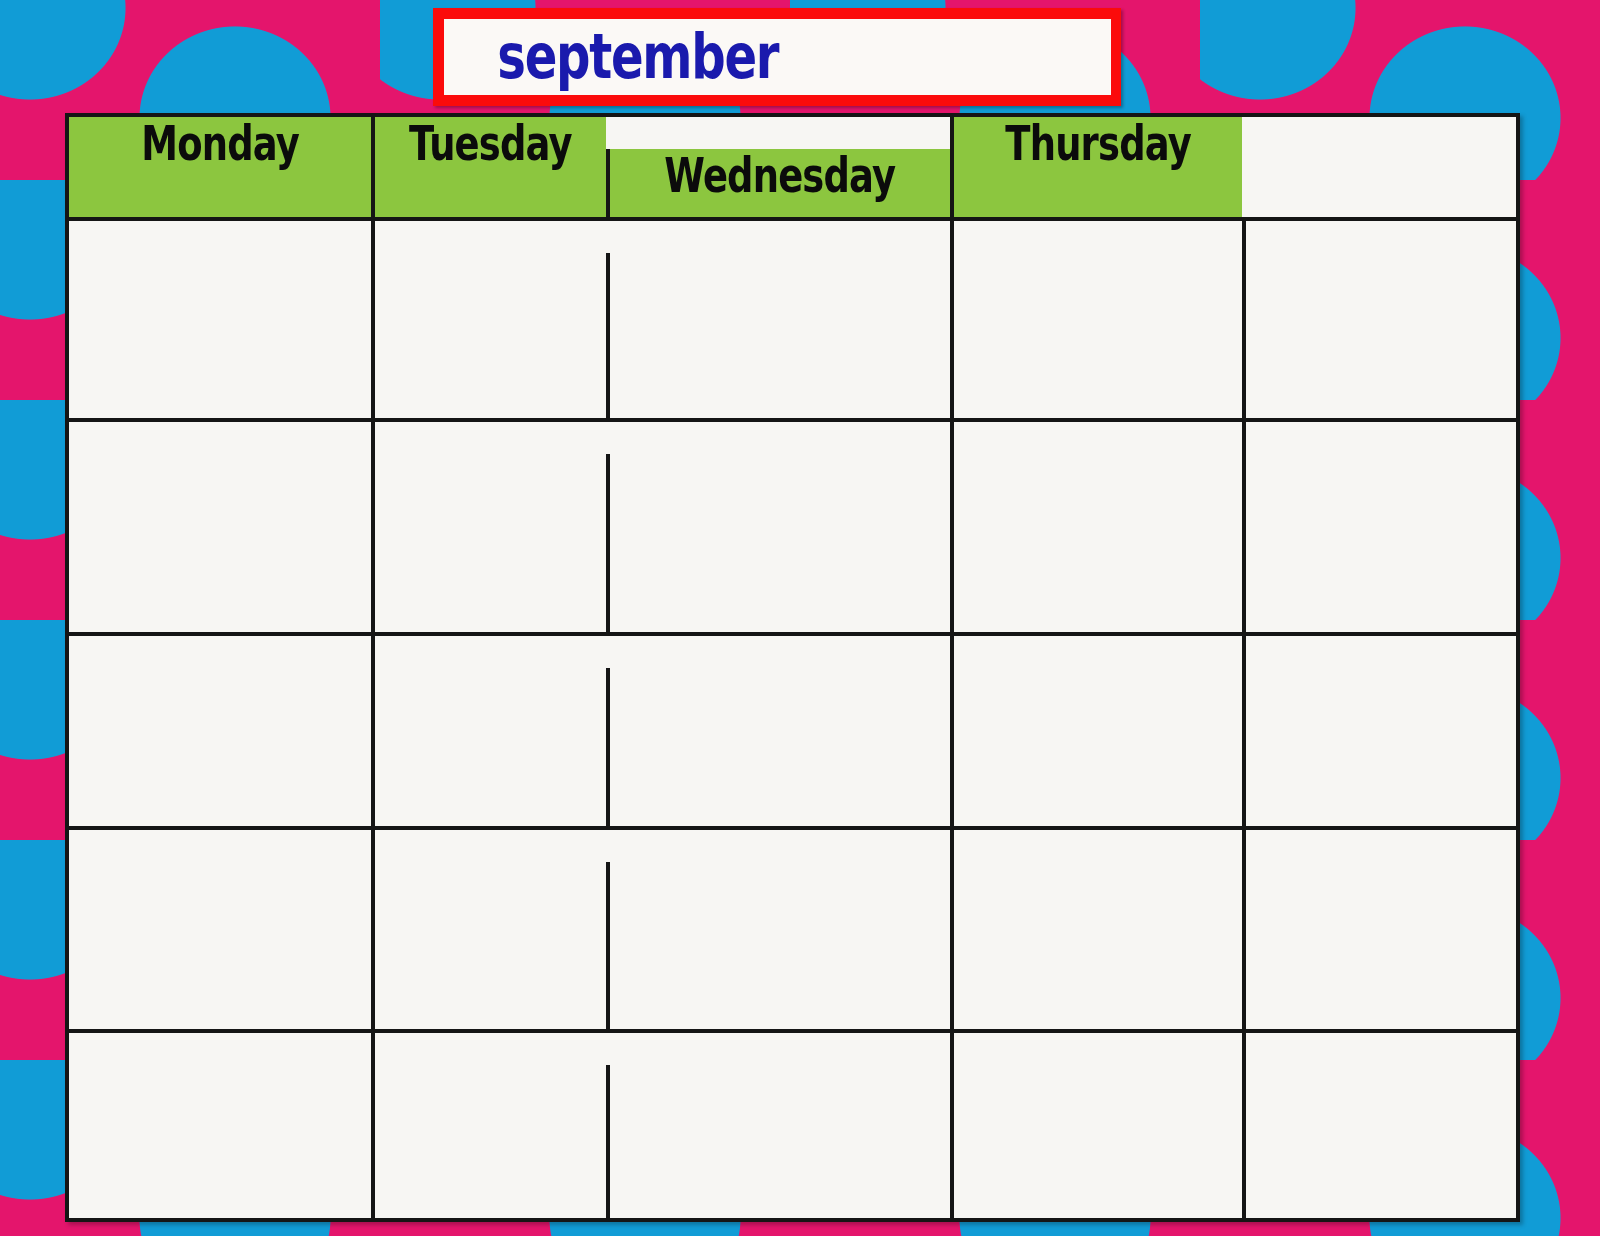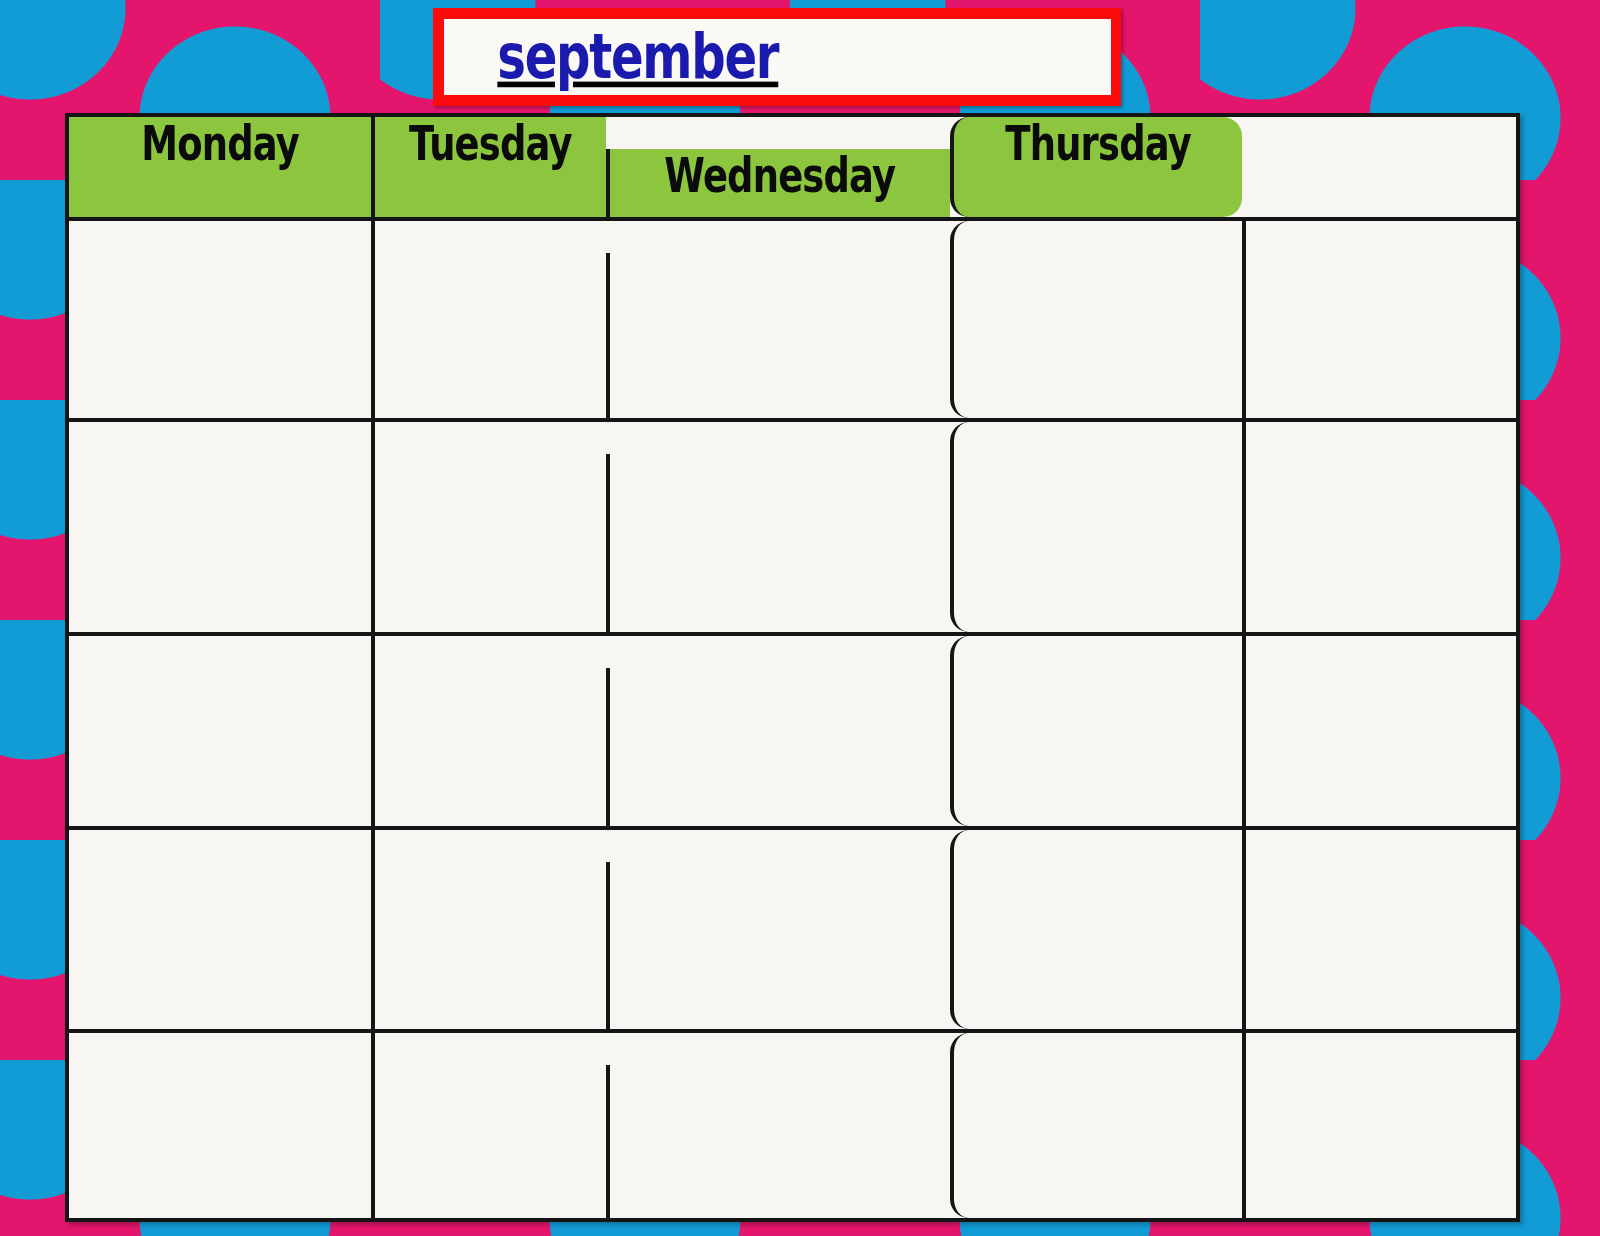--- a/index.html
+++ b/index.html
@@ -32,21 +32,20 @@
   #title-plaque {
     position: absolute;
     left: 433px;
     top: 8px;
     width: 688px;
     height: 98px;
     background: #fb0b0b;
     box-sizing: border-box;
     padding: 11px 10px 11px 11px;
     box-shadow: 2px 2px 3px rgba(0,0,0,0.30);
-    text-decoration: underline;
   }
   #title-inner {
     width: 100%;
     height: 100%;
     background: #fbf9f6;
     box-sizing: border-box;
     display: flex;
     align-items: center;
   }
   #title-text {
@@ -96,21 +95,21 @@
     position: relative;
     background: #f7f6f3;
     flex: 0 0 auto;
   }
   .cal-cell + .cal-cell { border-left: 4px solid #151515; }
 
   
   .col-0 { width: 302px; }
   .col-1 { width: 235px; }
   .col-2 { width: 344px; margin-top: 32px; }
-  .col-3 { width: 292px; border-radius: 19px; }
+  .col-3 { width: 292px; }
   .col-4 { width: 262px; flex: 1 1 auto; }
 
   .cal-cell.day-head {
     background: #8cc63f;
     display: flex;
     align-items: flex-start;
     justify-content: center;
     padding-top: 2px;
   }
 

